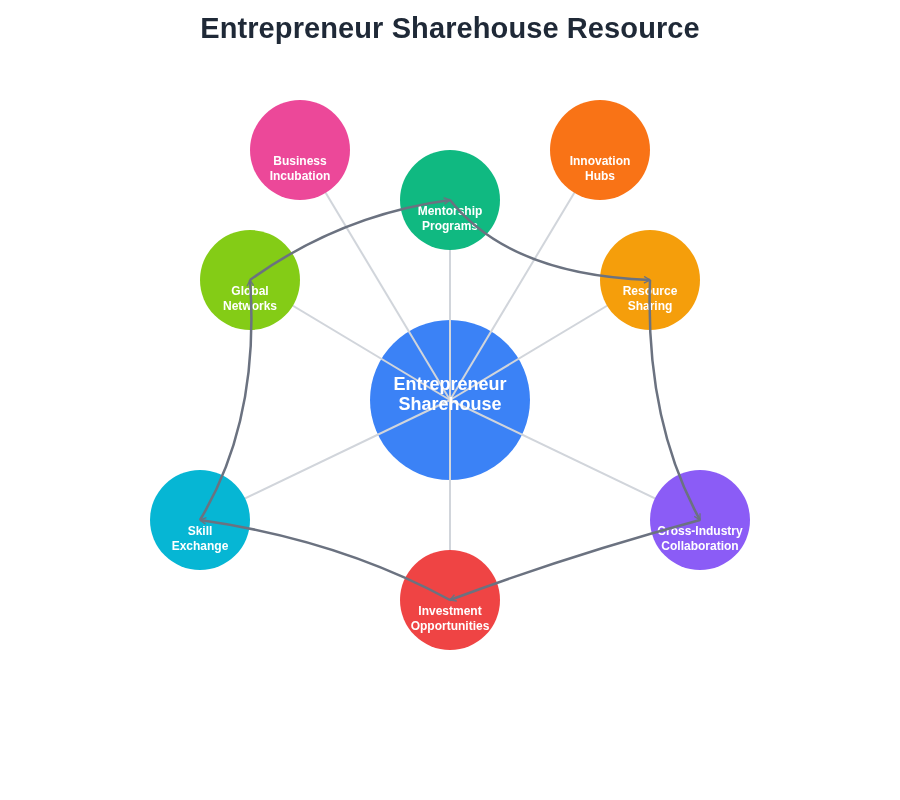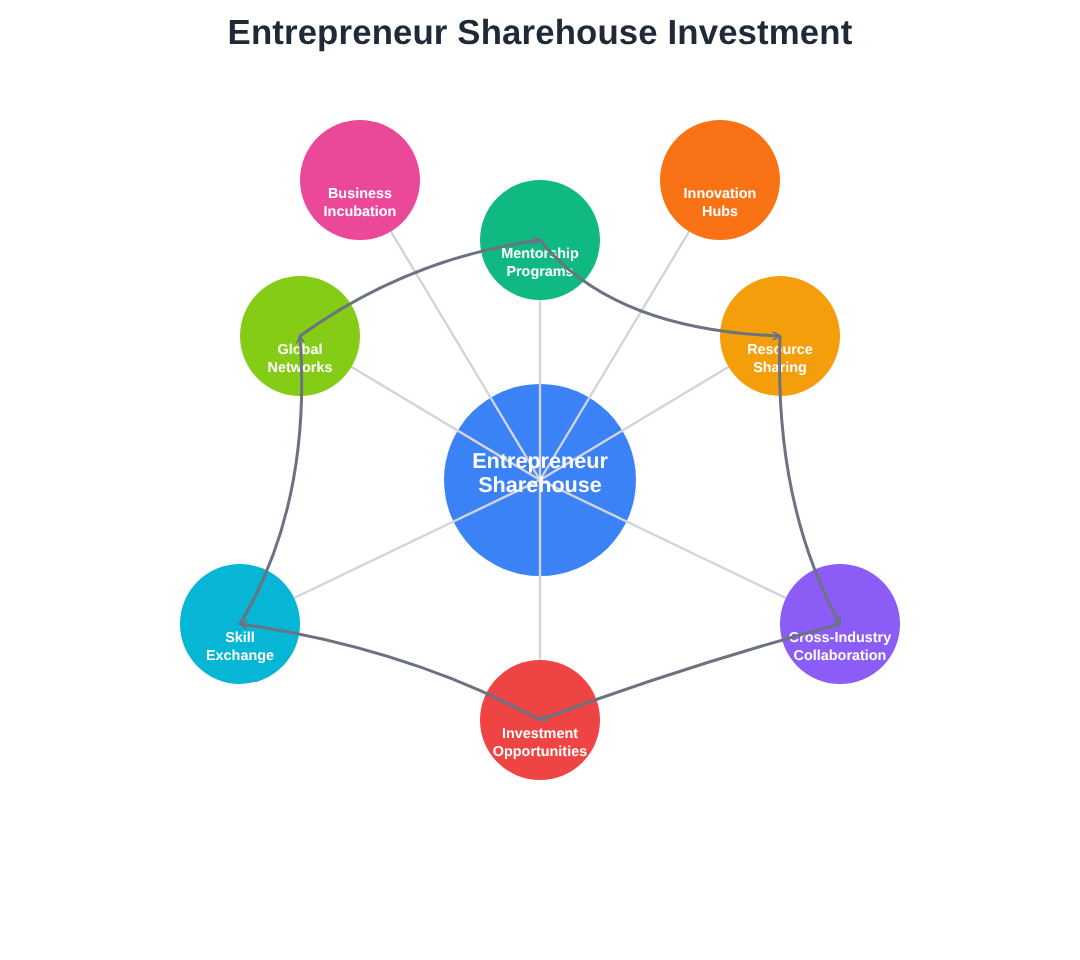--- a/index.html
+++ b/index.html
@@ -51,21 +51,21 @@
     }
     .flow {
       fill: none;
       stroke: #6b7280;
       stroke-width: 2.5;
     }
   </style>
 </head>
 <body>
 
-<h1 class="title">Entrepreneur Sharehouse Investment</h1>
+<h1 class="title">Entrepreneur Sharehouse Resource</h1>
 
 <svg class="diagram" viewBox="0 0 900 800">
   <defs>
     <marker id="arrowhead" viewBox="0 0 12 12" refX="10" refY="6" markerWidth="8" markerHeight="8" orient="auto-start-reverse" markerUnits="userSpaceOnUse">
       <path d="M1,1 L10,6 L1,11" fill="none" stroke="#6b7280" stroke-width="2"></path>
     </marker>
   </defs>
 
   <g>
     <circle cx="450" cy="400" r="80" fill="#3b82f6"></circle>

